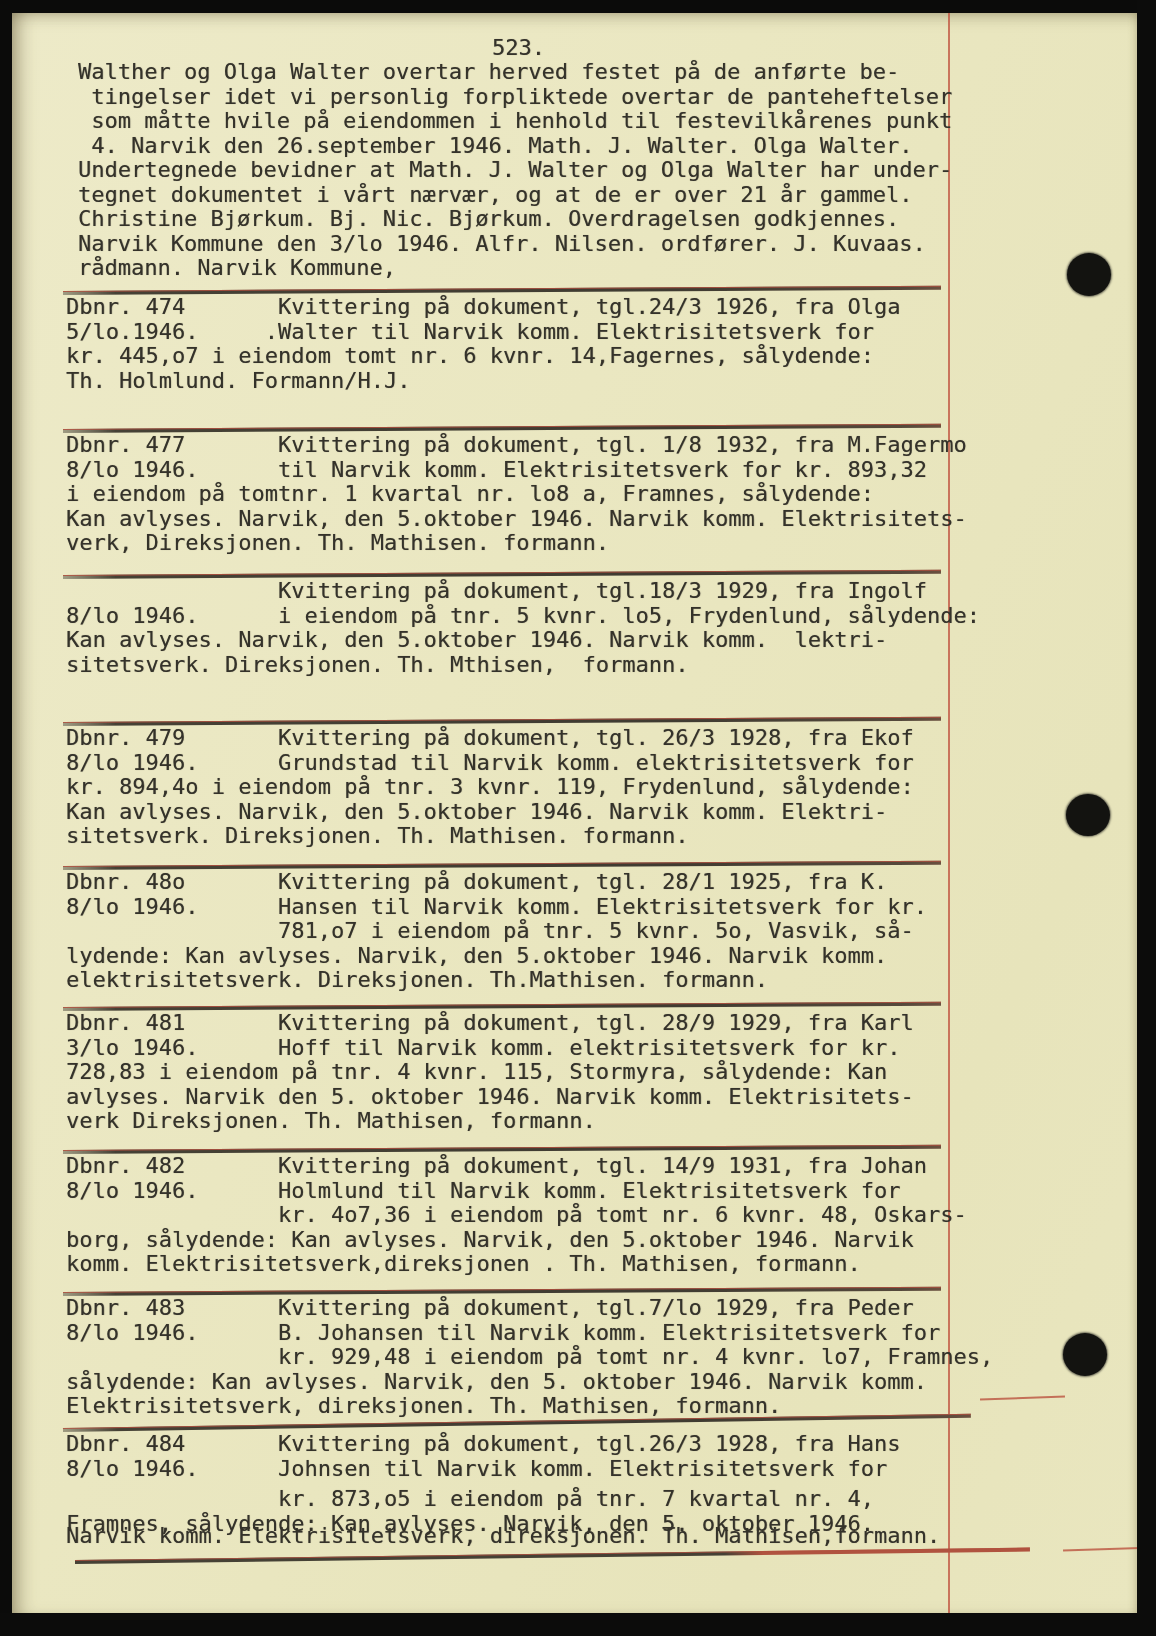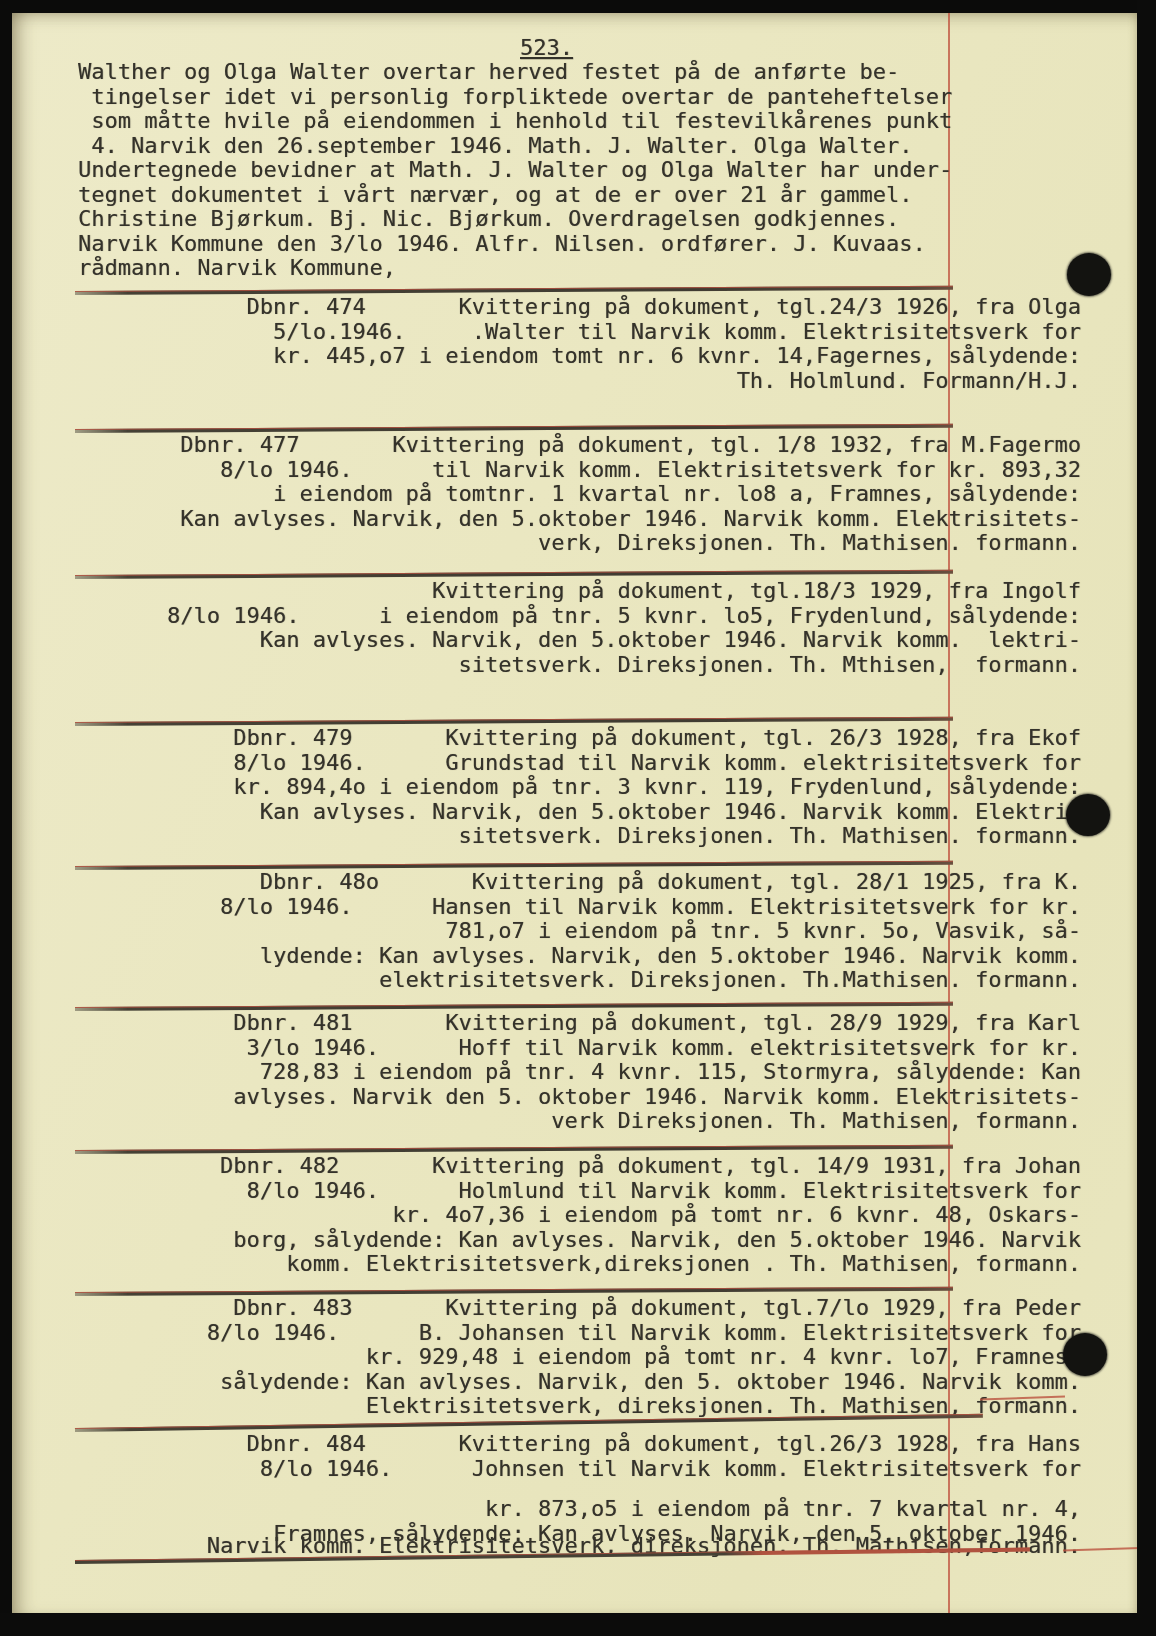--- a/index.html
+++ b/index.html
@@ -13,33 +13,33 @@
     background:linear-gradient(115deg,#edeac8 0%,#eae7c1 40%,#e7e4bb 78%,#e9e6bf 100%);
     box-shadow:inset 16px 0 20px -12px rgba(80,68,38,.55),
                inset 0 12px 16px -10px rgba(80,68,38,.35),
                inset -6px 0 10px -6px rgba(80,68,38,.30);
   }
   .txt{
     color:#34322a;
     text-shadow:0.4px 0.4px 0.7px rgba(52,50,42,.55);
     font-size:22px;line-height:24.5px;white-space:pre;
   }
-  #page-number{position:absolute;left:520px;top:36px;text-decoration:underline;}
+  #page-number{position:absolute;left:492px;top:36px;}
   #intro-block{position:absolute;left:78px;top:60px;}
-  .entry{position:absolute;left:75px;width:1006px;text-align:right;}
+  .entry{position:absolute;left:63px;width:1006px;}
   .sep{
     height:3px;width:878px;
     border-top:1px solid rgba(178,80,62,.85);
     background:linear-gradient(90deg,#45413575 0,#454135 6%,#3f3b31 70%,#55493b 96%,#6b503f);
     transform:rotate(-0.35deg);transform-origin:left center;
   }
   .entry .line{padding-left:3px;}
   .entry .line:first-of-type{margin-top:7px;}
   .entry[data-entry="484"] .sep{width:908px;transform:rotate(-0.9deg);}
-  .entry[data-entry="484"] .line:nth-child(4){margin-top:16px;}
+  .entry[data-entry="484"] .line:nth-child(4){margin-top:6px;}
   .entry[data-entry="484"] .line:nth-child(6){margin-top:-12px;}
   #margin-rule{
     position:absolute;left:948px;top:13px;width:2px;height:1600px;
     background:rgba(192,85,64,.78);
   }
   #bottom-rule{
     position:absolute;left:75px;top:1560px;height:3px;width:955px;
     border-top:1px solid rgba(178,80,62,.8);
     background:linear-gradient(90deg,#454135 0 68%,#b0533f 72% 100%);
     transform:rotate(-0.75deg);transform-origin:left center;

